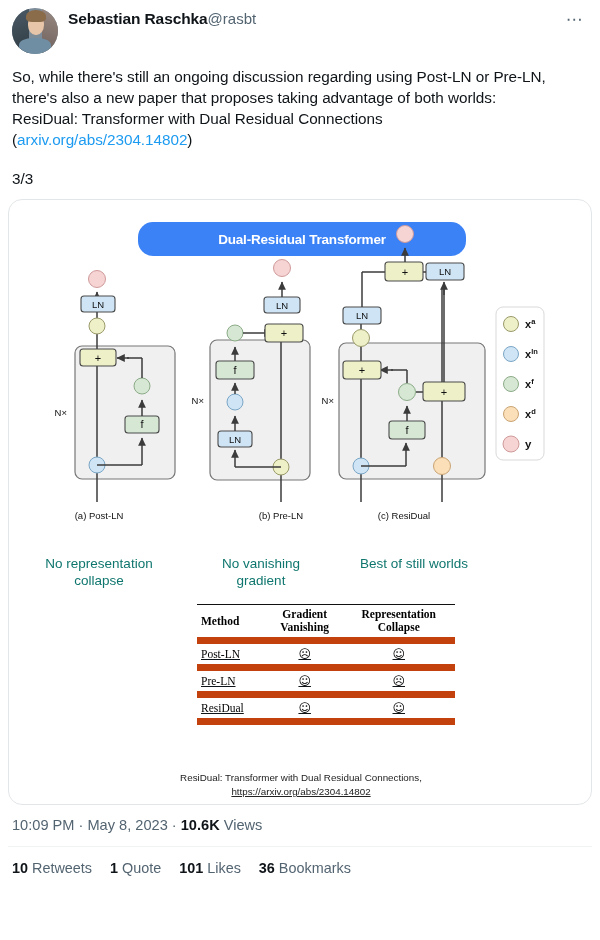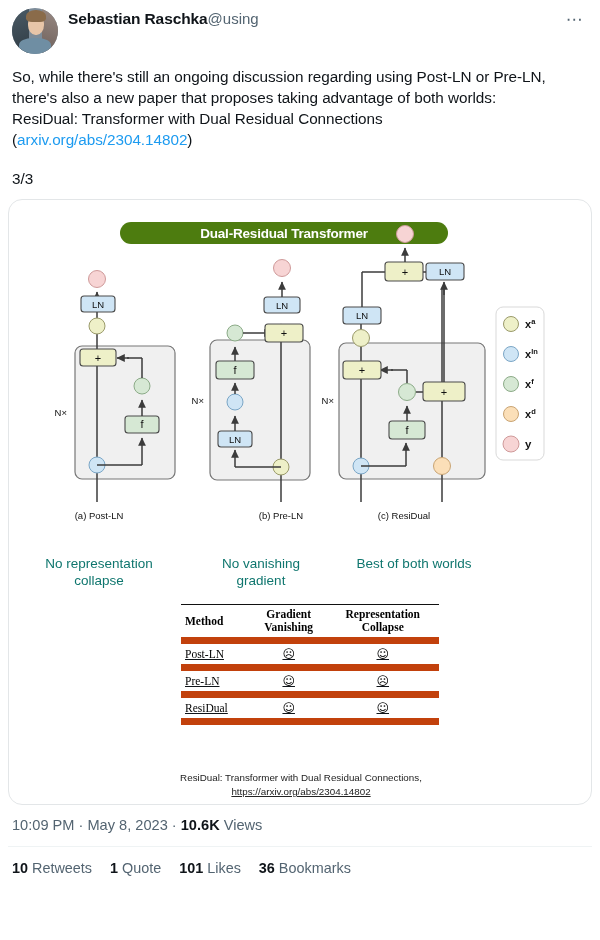--- a/index.html
+++ b/index.html
@@ -40,32 +40,32 @@
   .para-gap { height: 18px; }
 
   
   .media {
     margin: 10px 0 0 -4px;
     width: 584px; height: 606px;
     border: 1px solid #e3e6e8; border-radius: 14px;
     background: #fff; position: relative; overflow: hidden;
   }
   .banner {
-    position: absolute; left: 111px; top: 22px; width: 328px; height: 22px;
-    background: #4d7c0f; border-radius: 15px;
+    position: absolute; left: 129px; top: 22px; width: 328px; height: 34px;
+    background: #3b82f6; border-radius: 15px;
     display: flex; align-items: center; justify-content: center;
     color: #fff; font-size: 13.5px; font-weight: bold; letter-spacing: -0.2px;
   }
   .svgwrap { position: absolute; left: 0; top: 0; }
   .cap-sub { position: absolute; font-size: 9.5px; color: #111; text-align: center; }
   .cap-purple { position: absolute; font-size: 13.5px; color: #0f766e; text-align: center; line-height: 17px; margin-top: 20px; }
 
   
   .cmp { position: absolute; left: 172px; top: 404px; width: 258px; font-family: "Liberation Serif", serif; }
-  .cmp table { border-collapse: collapse; width: 100%; }
+  .cmp table { border-collapse: collapse; width: 100%; margin-left: 16px; }
   .cmp th, .cmp td { font-size: 11.5px; padding: 3px 2px; text-align: center; color: #000; }
   .cmp th:first-child, .cmp td:first-child { text-align: left; padding-left: 4px; }
   .cmp th { font-weight: bold; line-height: 13px; }
   .cmp .rt { border-top: 1.6px solid #111; }
   .cmp .rt-thin { border-top: 7px solid #c2410c; text-decoration: underline; }
   .cmp .face { font-family: "DejaVu Sans", sans-serif; font-size: 12px; }
   .cite {
     position: absolute; left: 60px; top: 571px; width: 464px;
     text-align: center; font-size: 9.8px; color: #222; line-height: 14px;
   }
@@ -87,21 +87,21 @@
   <div class="hdr">
     <div class="avatar">
       <div class="bgL"></div>
       <div class="bgR"></div>
       <div class="face"></div>
       <div class="hair"></div>
       <div class="shirt"></div>
     </div>
     <div class="names">
       <div class="dname">Sebastian Raschka</div>
-      <div class="handle">@using</div>
+      <div class="handle">@rasbt</div>
     </div>
     <div class="more">⋯</div>
   </div>
 
   <div class="body"><span>So, while there's still an ongoing discussion regarding using Post-LN or Pre-LN, there's also a new paper that proposes taking advantage of both worlds:</span>
 <span>ResiDual: Transformer with Dual Residual Connections</span>
 <span>(</span><a href="#">arxiv.org/abs/2304.14802</a><span>)</span><div class="para-gap"></div><span>3/3</span></div>
 
   <div class="media">
 
@@ -263,21 +263,21 @@
       <circle class="cY" cx="502" cy="244" r="8"></circle>
       <text x="516" y="248" font-family="Liberation Sans, sans-serif" font-size="11.5px" font-weight="bold" fill="#111">y</text>
     </svg>
 
     <div class="cap-sub" style="left:40px; top:310px; width:100px;">(a) Post-LN</div>
     <div class="cap-sub" style="left:222px; top:310px; width:100px;">(b) Pre-LN</div>
     <div class="cap-sub" style="left:345px; top:310px; width:100px;">(c) ResiDual</div>
 
     <div class="cap-purple" style="left:20px; top:335px; width:140px;"><span>No representation</span><br><span>collapse</span></div>
     <div class="cap-purple" style="left:188px; top:335px; width:128px;"><span>No vanishing</span><br><span>gradient</span></div>
-    <div class="cap-purple" style="left:330px; top:335px; width:150px;"><span>Best of both worlds</span></div>
+    <div class="cap-purple" style="left:330px; top:335px; width:150px;"><span>Best of still worlds</span></div>
 
     <div class="cmp">
       <table>
         <thead>
           <tr class="rt">
             <th>
               <span>Method</span>
             </th>
             <th>
               <span>Gradient</span><br>

